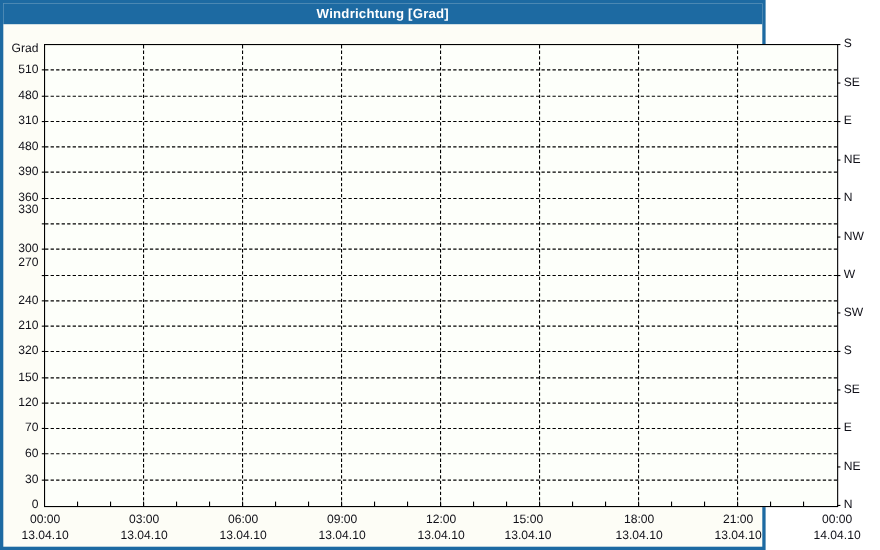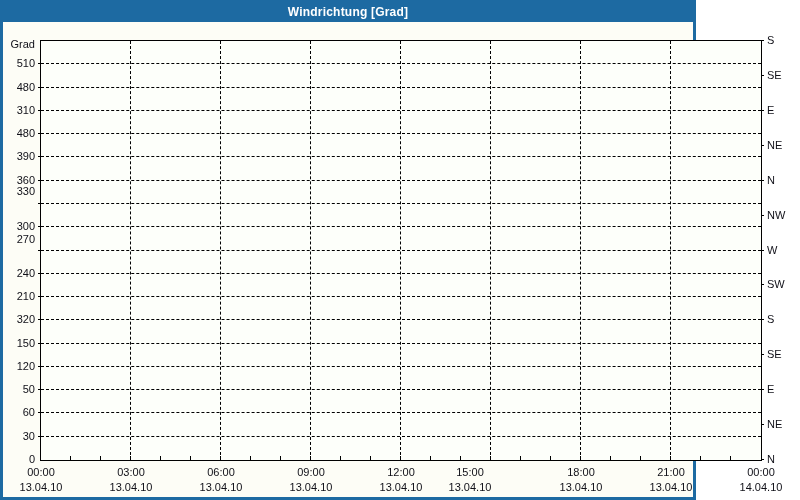--- a/index.html
+++ b/index.html
@@ -120,21 +120,21 @@
   <div class="plot">
       <div class="ylab" style="top: 412px;">0</div>
       <div class="hgrid" style="top: 395px;"></div>
       <div class="ltick" style="top: 395px;"></div>
       <div class="ylab" style="top: 389px;">30</div>
       <div class="hgrid" style="top: 371px;"></div>
       <div class="ltick" style="top: 371px;"></div>
       <div class="ylab" style="top: 365px; padding-left: 19px;">60</div>
       <div class="hgrid" style="top: 348px;"></div>
       <div class="ltick" style="top: 348px;"></div>
-      <div class="ylab" style="top: 342px;">50</div>
+      <div class="ylab" style="top: 342px;">70</div>
       <div class="hgrid" style="top: 325px;"></div>
       <div class="ltick" style="top: 325px;"></div>
       <div class="ylab" style="top: 319px;">120</div>
       <div class="hgrid" style="top: 302px;"></div>
       <div class="ltick" style="top: 302px;"></div>
       <div class="ylab" style="top: 296px;">150</div>
       <div class="hgrid" style="top: 278px;"></div>
       <div class="ltick" style="top: 278px;"></div>
       <div class="ylab" style="top: 272px;">320</div>
       <div class="hgrid" style="top: 255px;"></div>
@@ -215,21 +215,21 @@
       <div class="xlab" style="left: 225px;">
         <div>09:00</div>
         <div class="date">13.04.10</div>
       </div>
       <div class="vgrid" style="left: 359px;"></div>
       <div class="xlab" style="left: 315px;">
         <div>12:00</div>
         <div class="date">13.04.10</div>
       </div>
       <div class="vgrid" style="left: 449px;"></div>
-      <div class="xlab" style="left: 384px; text-align: center;">
+      <div class="xlab" style="left: 394px; text-align: center;">
         <div>15:00</div>
         <div class="date">13.04.10</div>
       </div>
       <div class="vgrid" style="left: 539px;"></div>
       <div class="xlab" style="left: 495px;">
         <div>18:00</div>
         <div class="date">13.04.10</div>
       </div>
       <div class="vgrid" style="left: 629px;"></div>
       <div class="xlab" style="left: 585px;">

